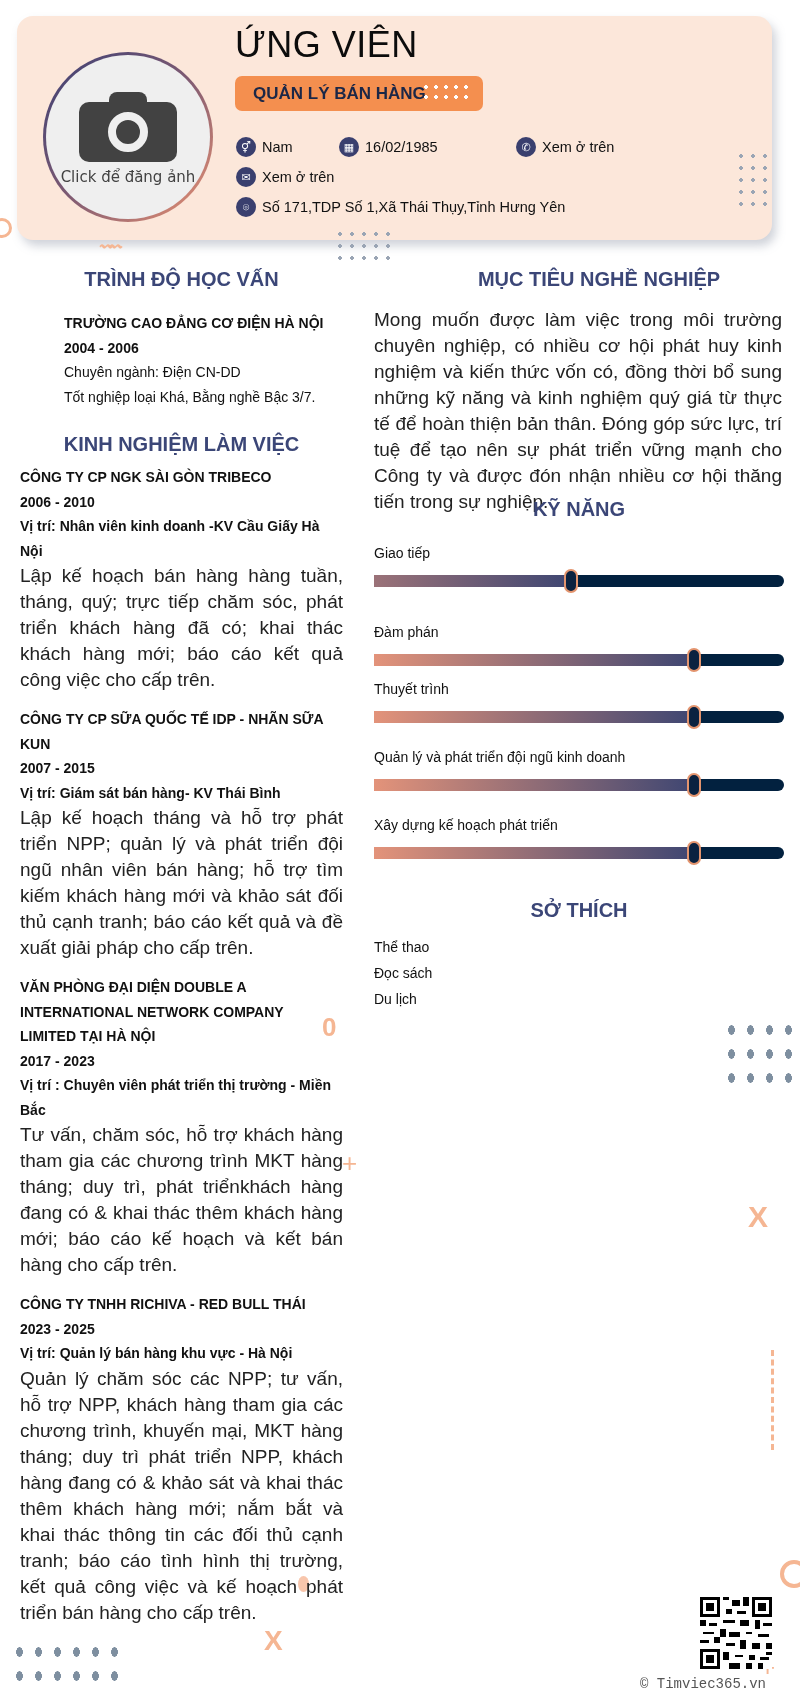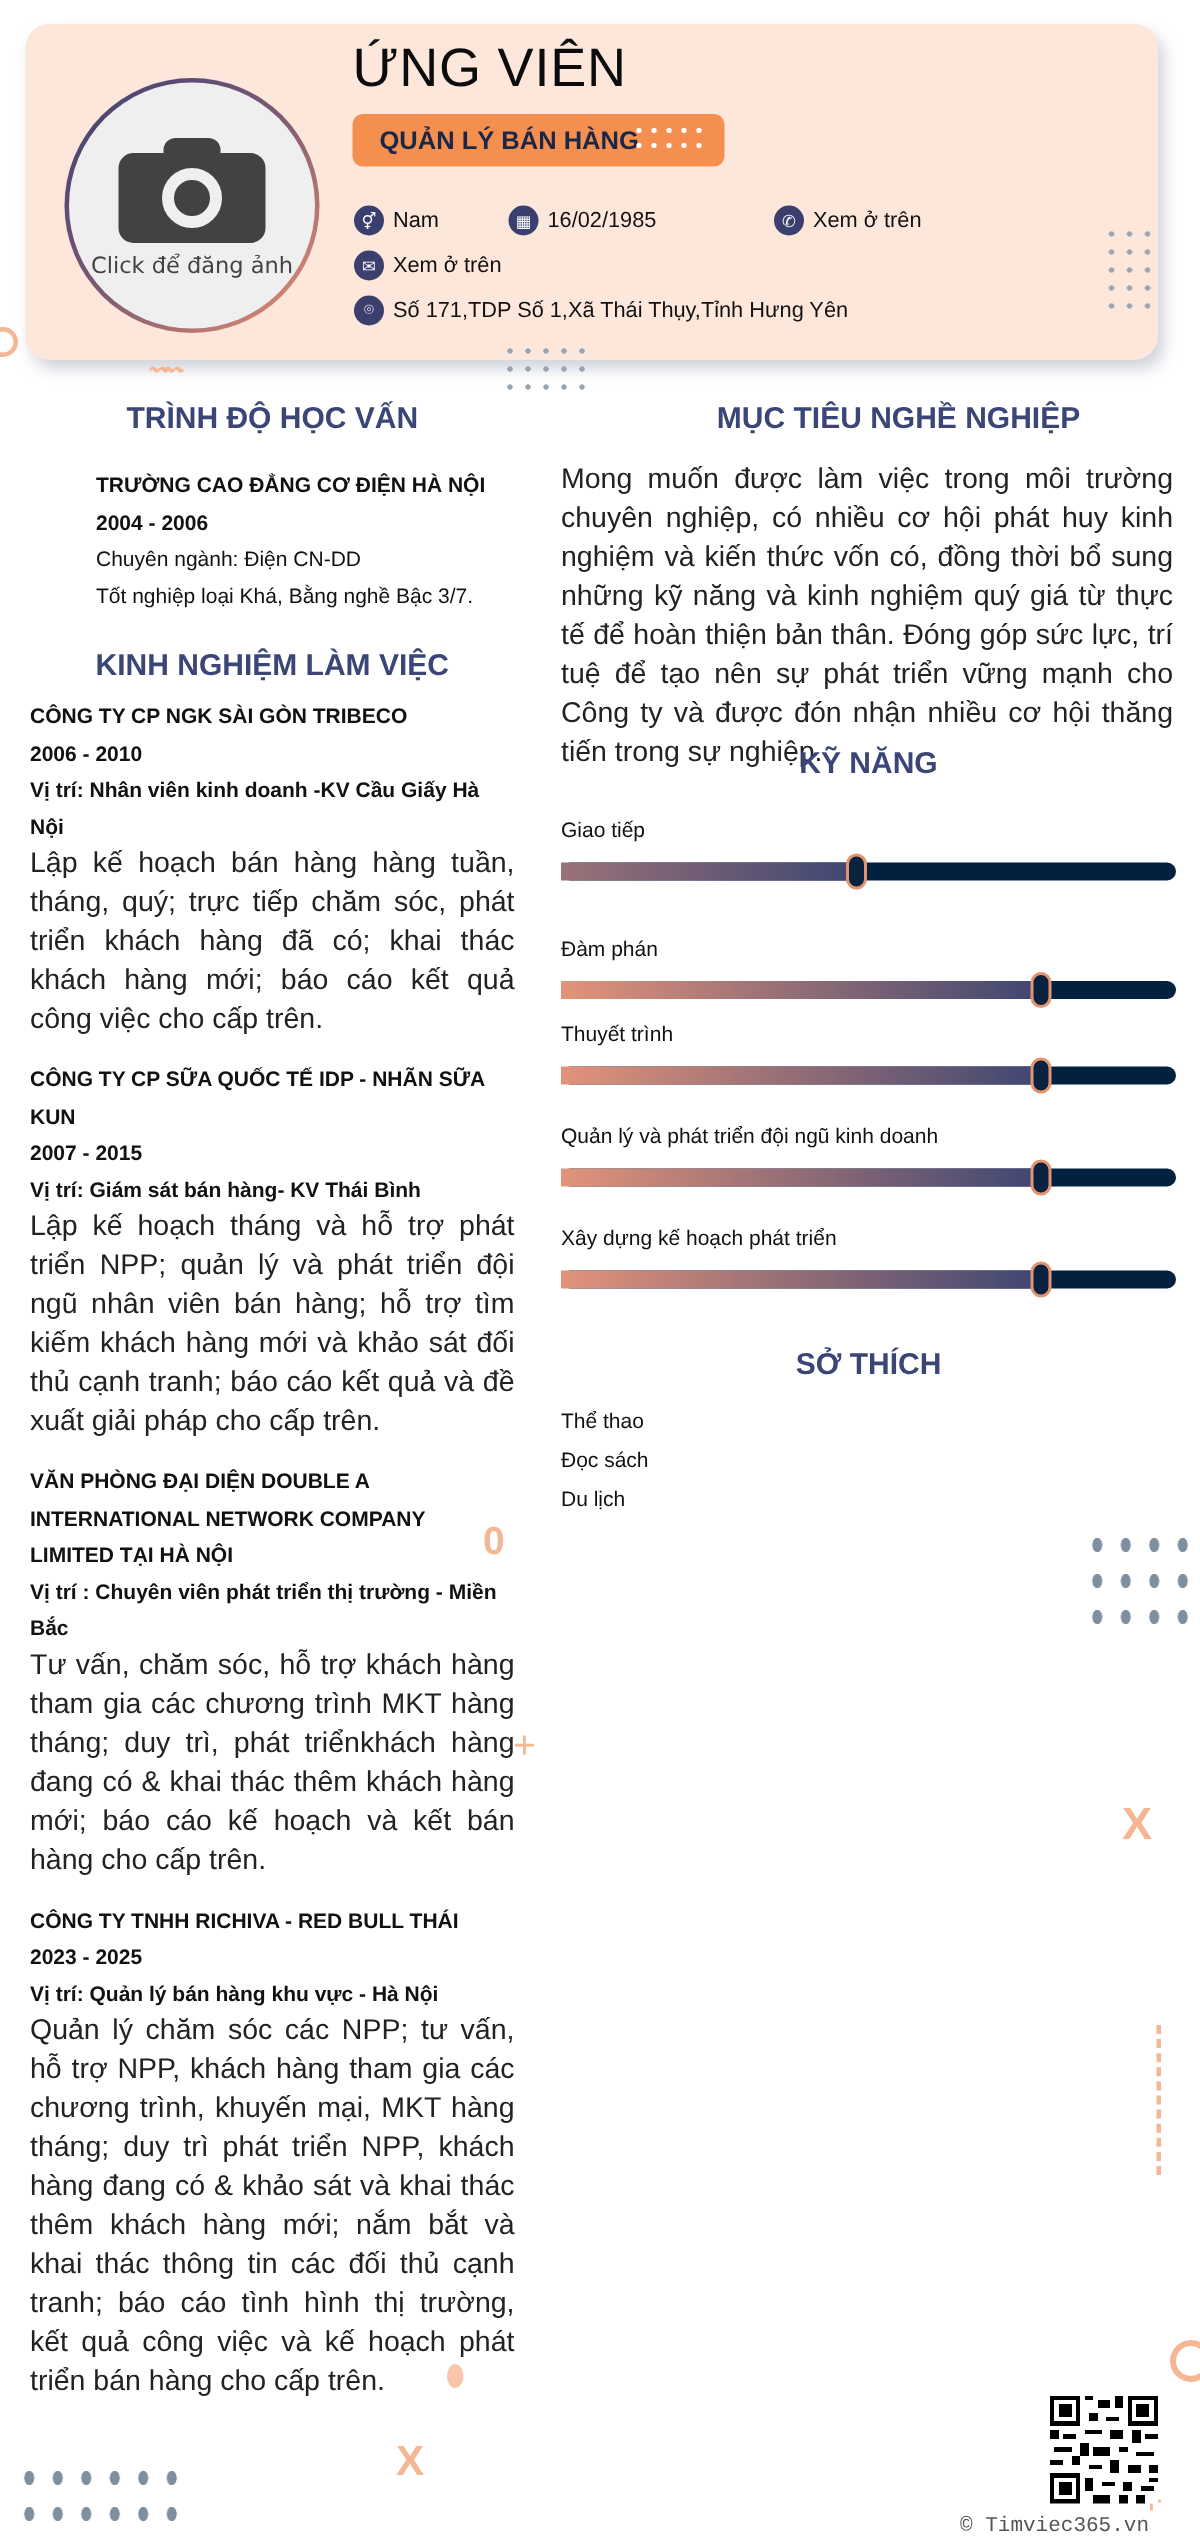--- a/index.html
+++ b/index.html
@@ -146,20 +146,21 @@
     <div class="j">Lập kế hoạch bán hàng hàng tuần, tháng, quý; trực tiếp chăm sóc, phát triển khách hàng đã có; khai thác khách hàng mới; báo cáo kết quả công việc cho cấp trên.</div>
   </div>
   <div class="job">
     <div class="b">CÔNG TY CP SỮA QUỐC TẾ IDP - NHÃN SỮA KUN</div>
     <div class="b">2007 - 2015</div>
     <div class="b">Vị trí: Giám sát bán hàng- KV Thái Bình</div>
     <div class="j">Lập kế hoạch tháng và hỗ trợ phát triển NPP; quản lý và phát triển đội ngũ nhân viên bán hàng; hỗ trợ tìm kiếm khách hàng mới và khảo sát đối thủ cạnh tranh; báo cáo kết quả và đề xuất giải pháp cho cấp trên.</div>
   </div>
   <div class="job">
     <div class="b">VĂN PHÒNG ĐẠI DIỆN DOUBLE A INTERNATIONAL NETWORK COMPANY LIMITED TẠI HÀ NỘI</div>
+    <div class="b">2017 - 2023</div>
     <div class="b">Vị trí : Chuyên viên phát triển thị trường - Miền Bắc</div>
     <div class="j">Tư vấn, chăm sóc, hỗ trợ khách hàng tham gia các chương trình MKT hàng tháng; duy trì, phát triểnkhách hàng đang có &amp; khai thác thêm khách hàng mới; báo cáo kế hoạch và kết bán hàng cho cấp trên.</div>
   </div>
   <div class="job">
     <div class="b">CÔNG TY TNHH RICHIVA - RED BULL THÁI</div>
     <div class="b">2023 - 2025</div>
     <div class="b">Vị trí: Quản lý bán hàng khu vực - Hà Nội</div>
     <div class="j">Quản lý chăm sóc các NPP; tư vấn, hỗ trợ NPP, khách hàng tham gia các chương trình, khuyến mại, MKT hàng tháng; duy trì phát triển NPP, khách hàng đang có &amp; khảo sát và khai thác thêm khách hàng mới; nắm bắt và khai thác thông tin các đối thủ cạnh tranh; báo cáo tình hình thị trường, kết quả công việc và kế hoạch phát triển bán hàng cho cấp trên.</div>
   </div>
 </div>

